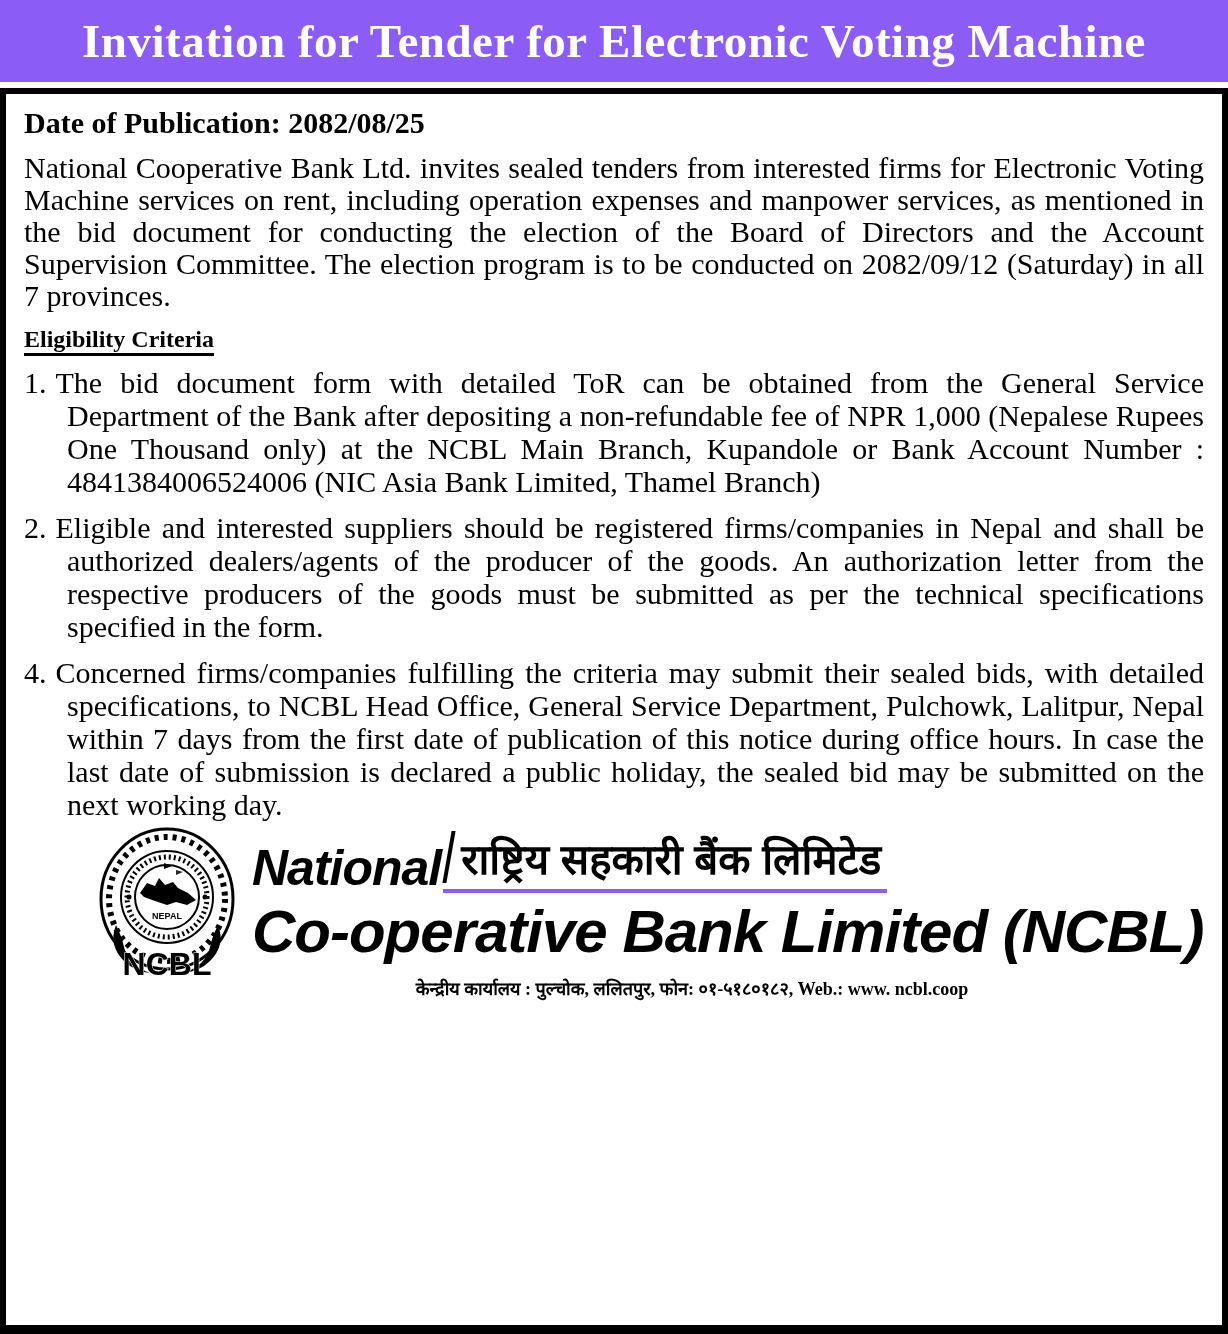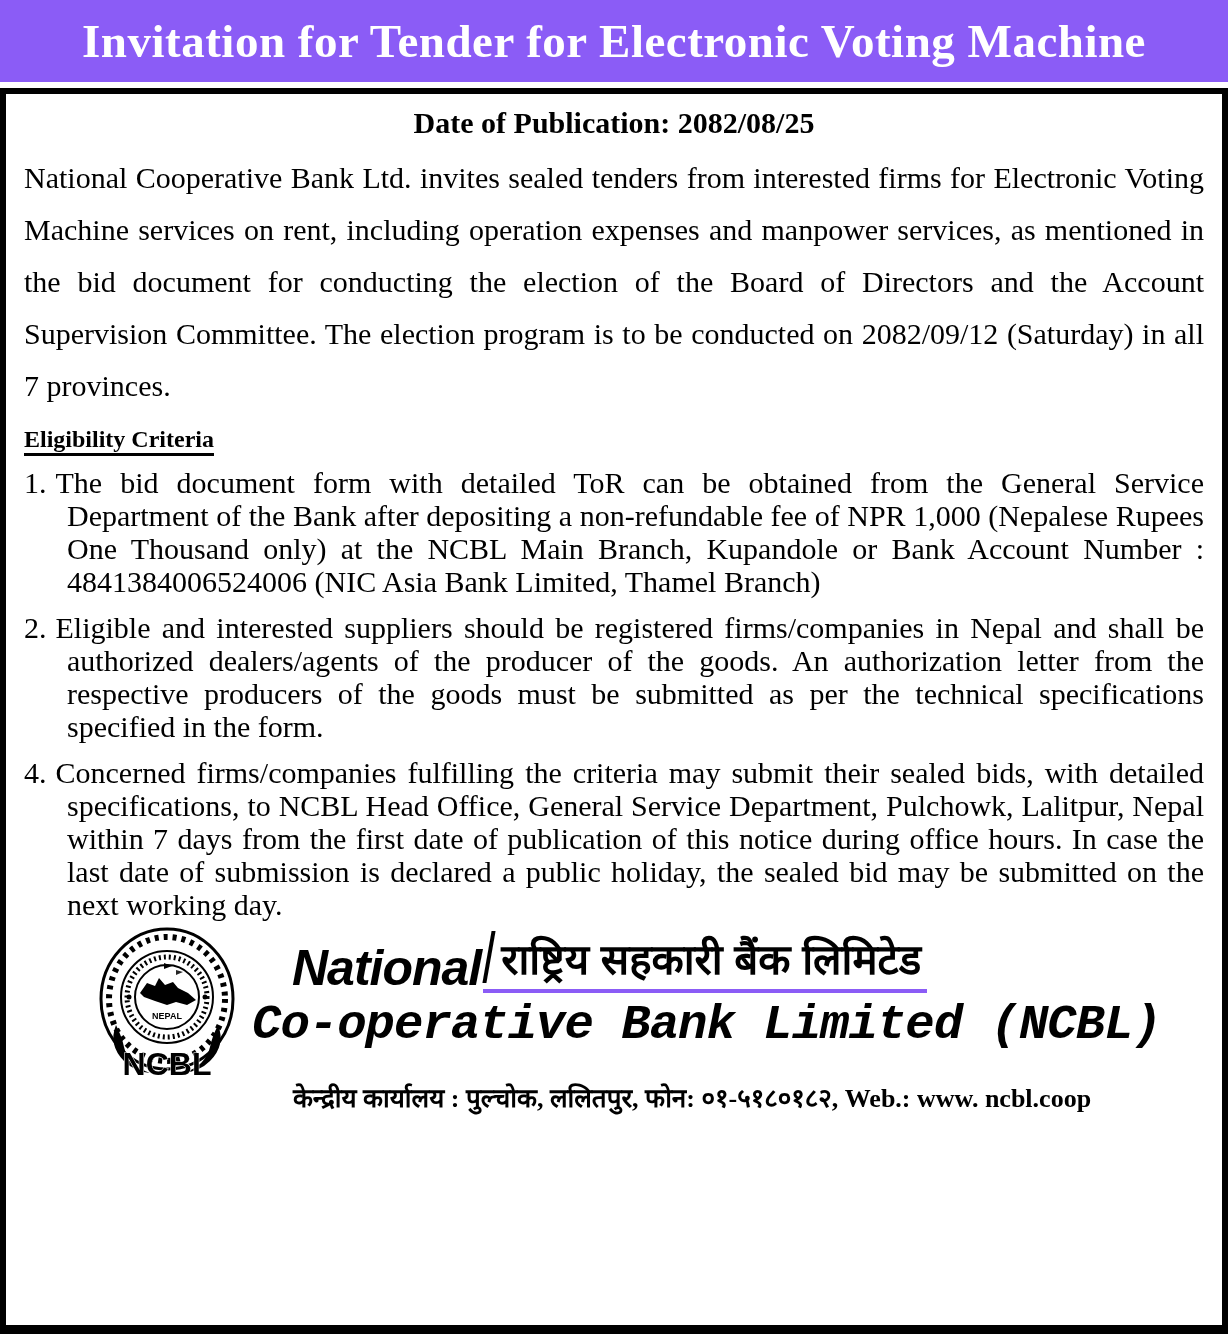--- a/index.html
+++ b/index.html
@@ -33,29 +33,29 @@
     margin-top: 6px;
     height: 1246px;
     border: 6px solid #000000;
     border-bottom-width: 9px;
     padding: 8px 18px 0 18px;
     display: flex;
     flex-direction: column;
   }
   .pub-date {
     margin: 4px 0 0 0;
-    text-align: center;
+    text-align: left;
     font-size: 30px;
     font-weight: 700;
     font-family: Liberation Serif, serif;
   }
   .intro {
     margin: 12px 0 0 0;
     font-size: 30px;
-    line-height: 52px;
+    line-height: 32px;
     text-align: justify;
   }
   .elig-heading {
     margin: 14px 0 0 0;
     font-size: 24px;
     font-weight: 700;
     text-decoration: underline;
     text-decoration-thickness: 3px;
     text-underline-offset: 6px;
   }
@@ -80,21 +80,20 @@
   .brand-block { flex: 0 0 auto; padding-top: 6px; max-width: 880px; }
   .brand-row1 { display: flex; align-items: flex-end; }
   .brand-en1 {
     font-family: "Liberation Sans", "DejaVu Sans", sans-serif;
     font-weight: 700;
     font-style: italic;
     font-size: 50px;
     letter-spacing: -1px;
     line-height: 1.0;
     white-space: nowrap;
-    margin-left: 40px;
   }
   .np-group {
     display: flex;
     align-items: flex-end;
     border-bottom: 4px solid #8b5cf6;
     padding: 0 6px 6px 4px;
     margin-left: 2px;
   }
   .vbar {
     width: 4px;
@@ -104,32 +103,32 @@
     margin-right: 10px;
   }
   .brand-np {
     font-family: "Liberation Sans", "DejaVu Sans", sans-serif;
     font-weight: 700;
     font-size: 42px;
     line-height: 1.1;
     white-space: nowrap;
   }
   .brand-en2 {
-    font-family: Liberation Mono, monospace;
+    font-family: Liberation Sans, sans-serif;
     font-weight: 700;
     font-style: italic;
-    font-size: 49px;
+    font-size: 60px;
     letter-spacing: -1px;
     margin-top: 4px;
     white-space: nowrap;
   }
   .addr {
-    margin-top: 26px;
+    margin-top: 10px;
     text-align: center;
-    font-size: 26px;
+    font-size: 18px;
     font-weight: 700;
     white-space: nowrap;
   }
 </style>
 </head>
 <body>
 
 <div class="doc">
 
   <div class="title-bar">

